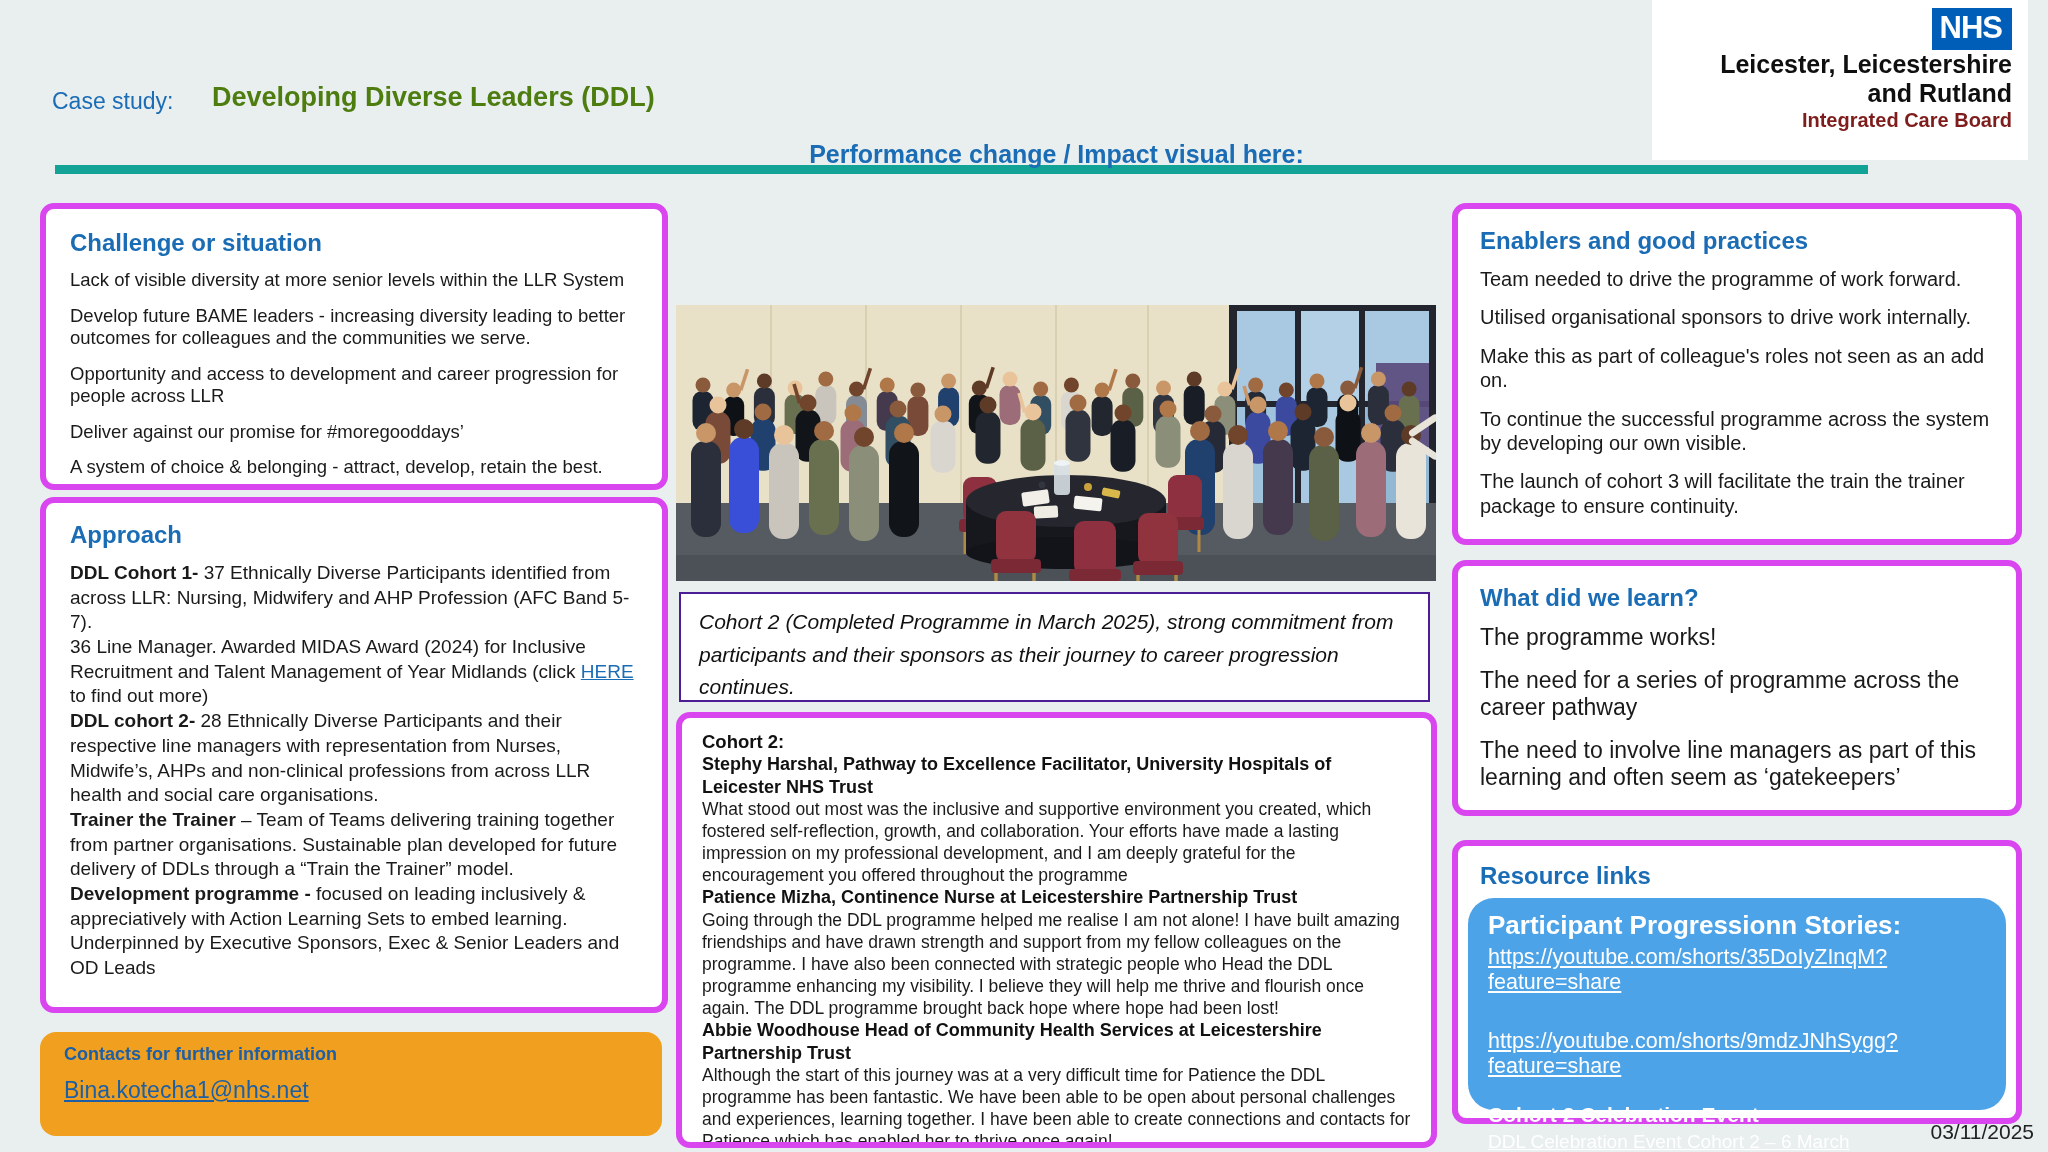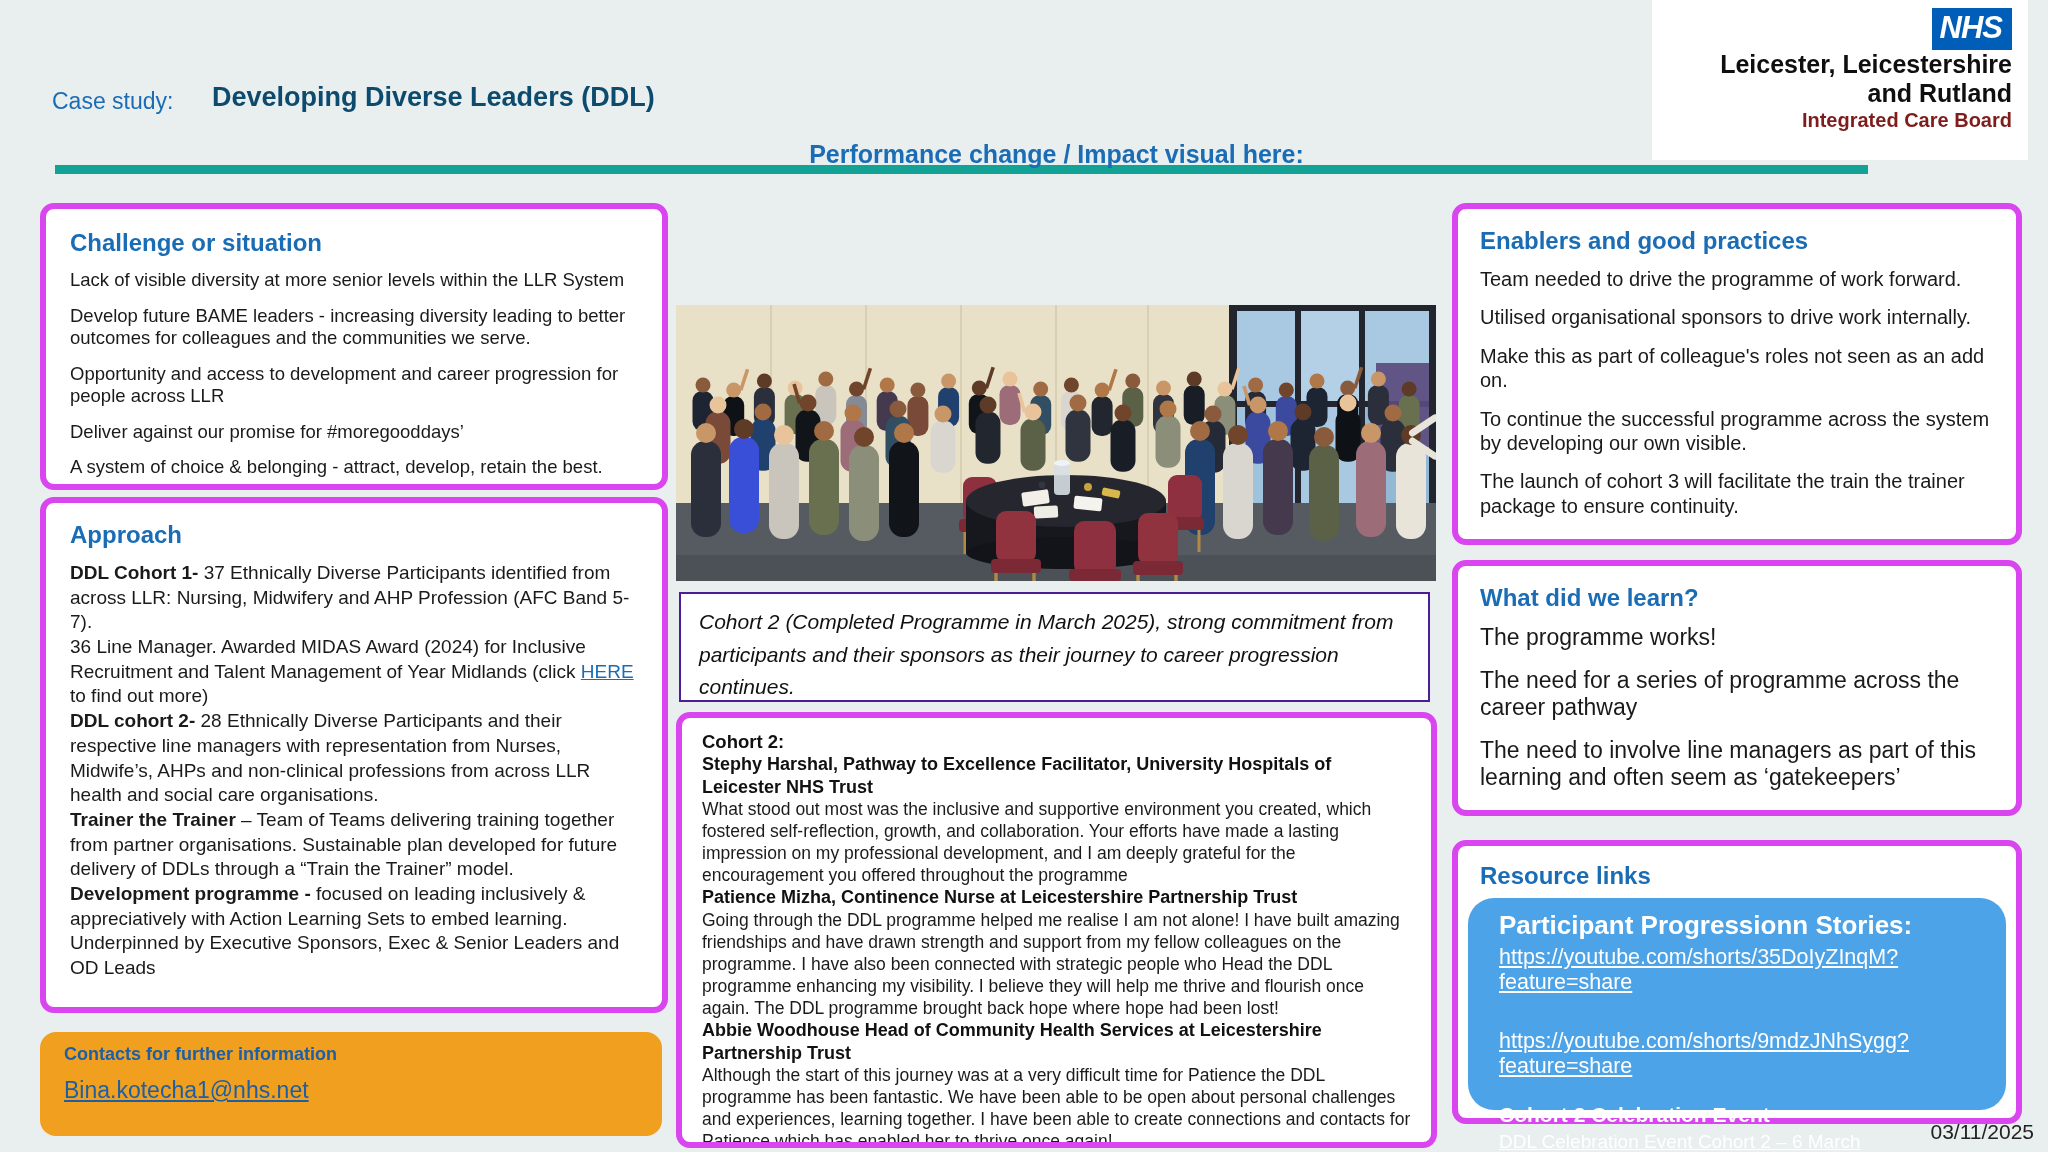--- a/index.html
+++ b/index.html
@@ -4,24 +4,24 @@
 <style>
   * { box-sizing: border-box; margin: 0; padding: 0; }
   html,body { background:#cfd6d8; }
   body { font-family: "Liberation Sans", sans-serif; }
   #page {
     position: relative; width: 2048px; height: 1152px;
     background: #e9eeef; overflow: hidden; margin: 0 auto;
   }
   
   .case-label { position:absolute; left:52px; top:88px; font-size:23px; font-weight:500; color:#1a6cb5; }
-  .page-title { position:absolute; left:212px; top:82px; font-size:27px; font-weight:bold; color:#0c4a6e; }
+  .page-title { position:absolute; left:212px; top:82px; font-size:27px; font-weight:bold; color:#4d7c0f; }
   .teal-line { position:absolute; left:55px; top:165px; width:1813px; height:9px; background:#12a296; }
   .logo-box { position:absolute; left:1652px; top:0; width:376px; height:160px; background:#ffffff; text-align:right; padding:8px 16px 0 0; }
-  .nhs-mark { display:inline-block; background:#005eb8; color:#fff; font-style:italic; font-weight:bold; font-size:31px; line-height:1; padding:4px 10px 7px 8px; letter-spacing:-1px; }
+  .nhs-mark { display:inline-block; background:#005eb8; color:#fff; font-weight:bold; font-size:31px; line-height:1; padding:4px 10px 7px 8px; letter-spacing:-1px; }
   .org-line { font-size:25px; font-weight:bold; color:#0f0f0f; line-height:1.14; }
   .org-sub { font-size:20px; font-weight:bold; color:#7f1d1d; margin-top:2px;margin-left:8px; }
   
   .box { position:absolute; background:#fff; border:6px solid #d946ef; border-radius:14px; }
   .h { font-size:24px; font-weight:bold; color:#1a6cb5; margin:6px 0 12px; }
   
   #challenge { left:40px; top:203px; width:628px; height:287px; padding:14px 24px; }
   #challenge p { font-size:18.5px; color:#1a1a1a; line-height:1.22; margin:0 0 13px; }
   #approach { left:40px; top:497px; width:628px; height:516px; padding:12px 24px; }
   #approach p.rich { font-size:19px; color:#1a1a1a; line-height:1.3; margin:0; }
@@ -36,21 +36,21 @@
   #testimonials { left:676px; top:712px; width:761px; height:436px; padding:12px 20px; overflow:hidden; }
   .t-intro { font-size:18.5px; font-weight:bold; color:#111; line-height:1.25; }
   .t-name { font-size:18px; font-weight:bold; color:#111; line-height:1.25; }
   .t-quote { font-size:17.5px; color:#1b1b1b; line-height:1.26; }
   
   #enablers { left:1452px; top:203px; width:570px; height:342px; padding:12px 22px; }
   #enablers p { font-size:20px; color:#1a1a1a; line-height:1.22; margin:0 0 14px; }
   #learn { left:1452px; top:560px; width:570px; height:256px; padding:12px 22px; }
   #learn p { font-size:23px; color:#1a1a1a; line-height:1.2; margin:0 0 15px; }
   #resources { left:1452px; top:840px; width:570px; height:284px; padding:10px 22px; }
-  .blue-panel { position:absolute; left:10px; right:10px; top:52px; bottom:8px; background:#4da3e8; border-radius:26px; padding:12px 31px; color:#fff; }
+  .blue-panel { position:absolute; left:10px; right:10px; top:52px; bottom:8px; background:#4da3e8; border-radius:26px; padding:12px 20px; color:#fff; }
   .panel-title { font-size:26px; font-weight:bold; }
   .panel-link { display:block; font-size:21.5px; color:#fff; text-decoration:underline; cursor:pointer; margin:4px 0 0; }
   .panel-link + .panel-link { margin-top:34px; }
   .event-title { font-size:21px; font-weight:bold; margin-top:24px; }
   .event-link { display:block; font-size:19px; color:#fff; text-decoration:underline; cursor:pointer; margin-top:4px; }
   #date { position:absolute; right:14px; top:1120px; font-size:21px; color:#222; }
 </style>
 </head>
 <body>
 

